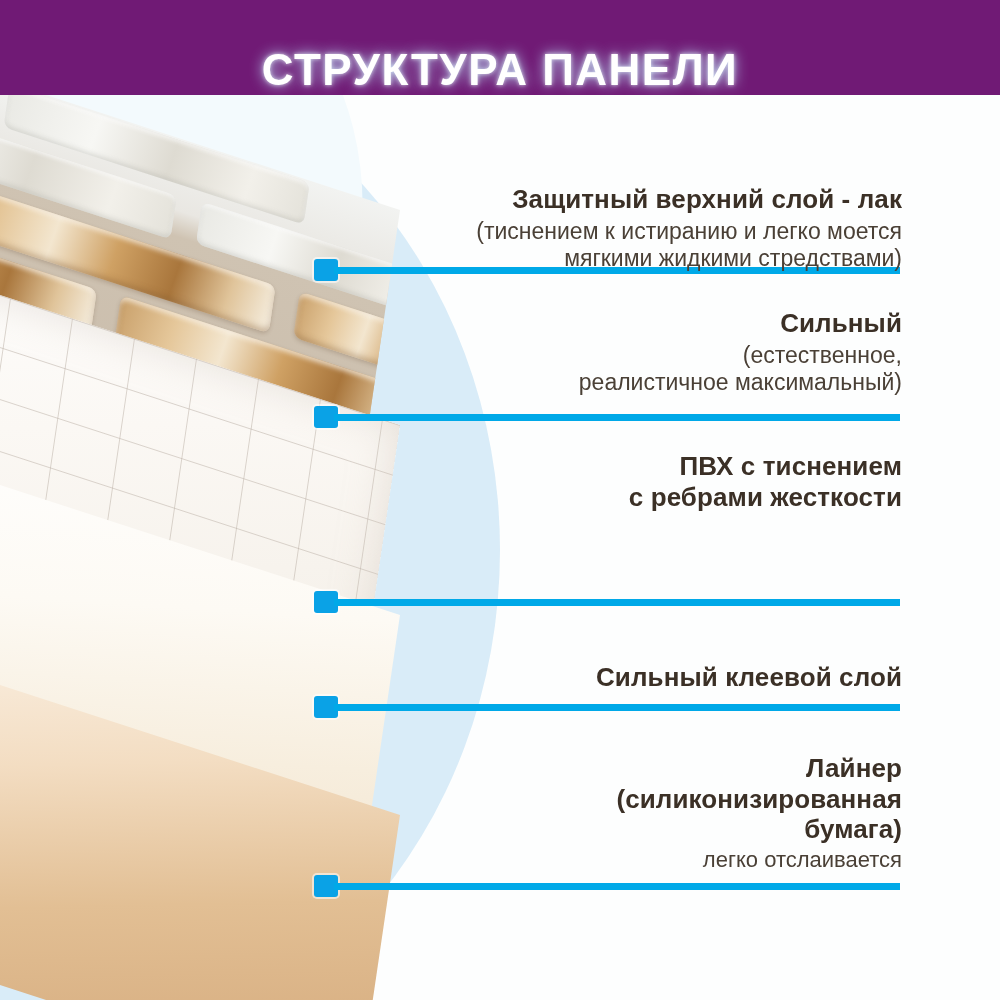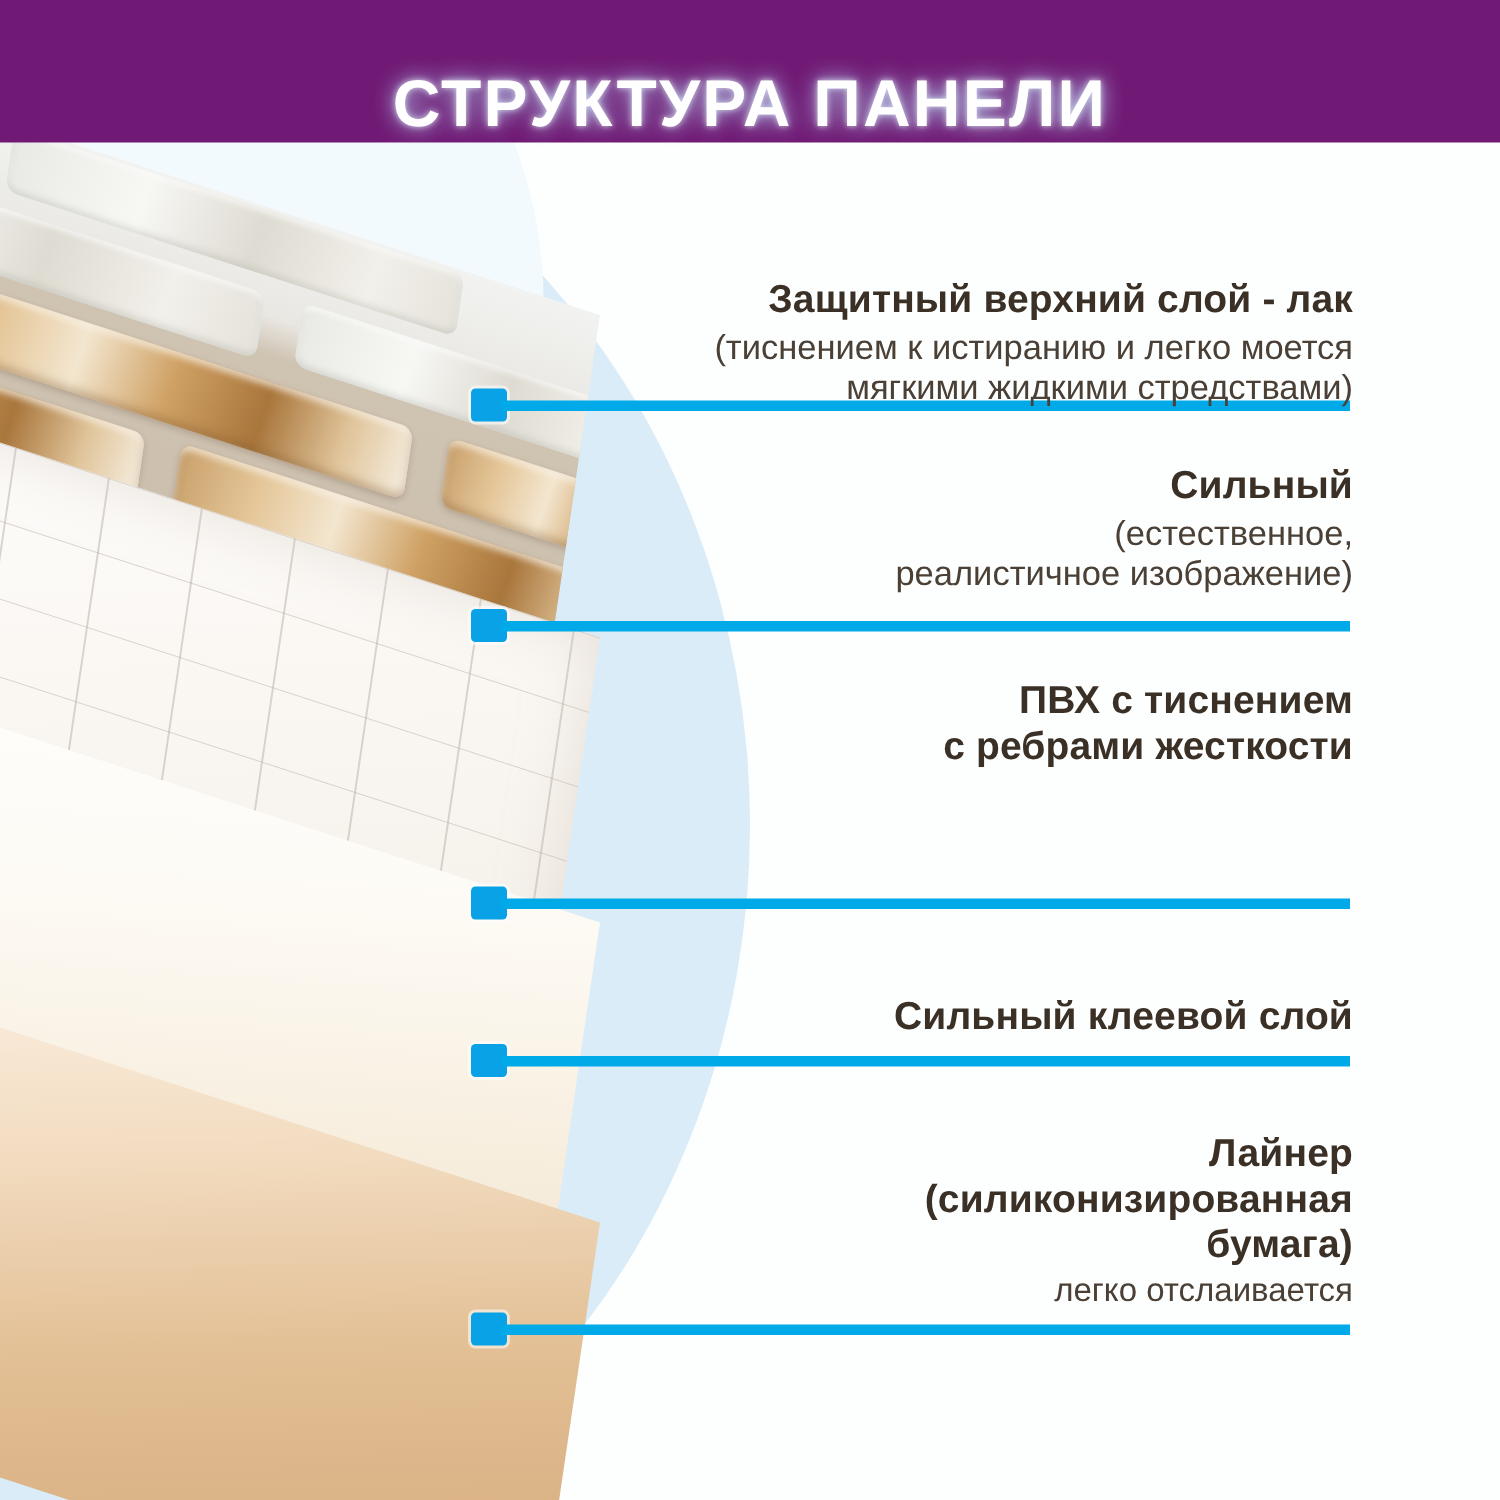--- a/index.html
+++ b/index.html
@@ -245,21 +245,21 @@
 
   <div class="callout" style="top:152px;margin-top:32px;">
     <div class="c-title">Защитный верхний слой - лак</div>
     <div class="c-sub">(тиснением к истиранию и легко моется
 мягкими жидкими стредствами)</div>
   </div>
 
   <div class="callout" style="top:308px;">
     <div class="c-title">Сильный</div>
     <div class="c-sub">(естественное,
-реалистичное изображение)</div>
+реалистичное максимальный)</div>
   </div>
 
   <div class="callout" style="top:451px;margin-left:20px;">
     <div class="c-title">ПВХ с тиснением
 с ребрами жесткости</div>
   </div>
 
   <div class="callout" style="top:662px;">
     <div class="c-title">Сильный клеевой слой</div>
   </div>

